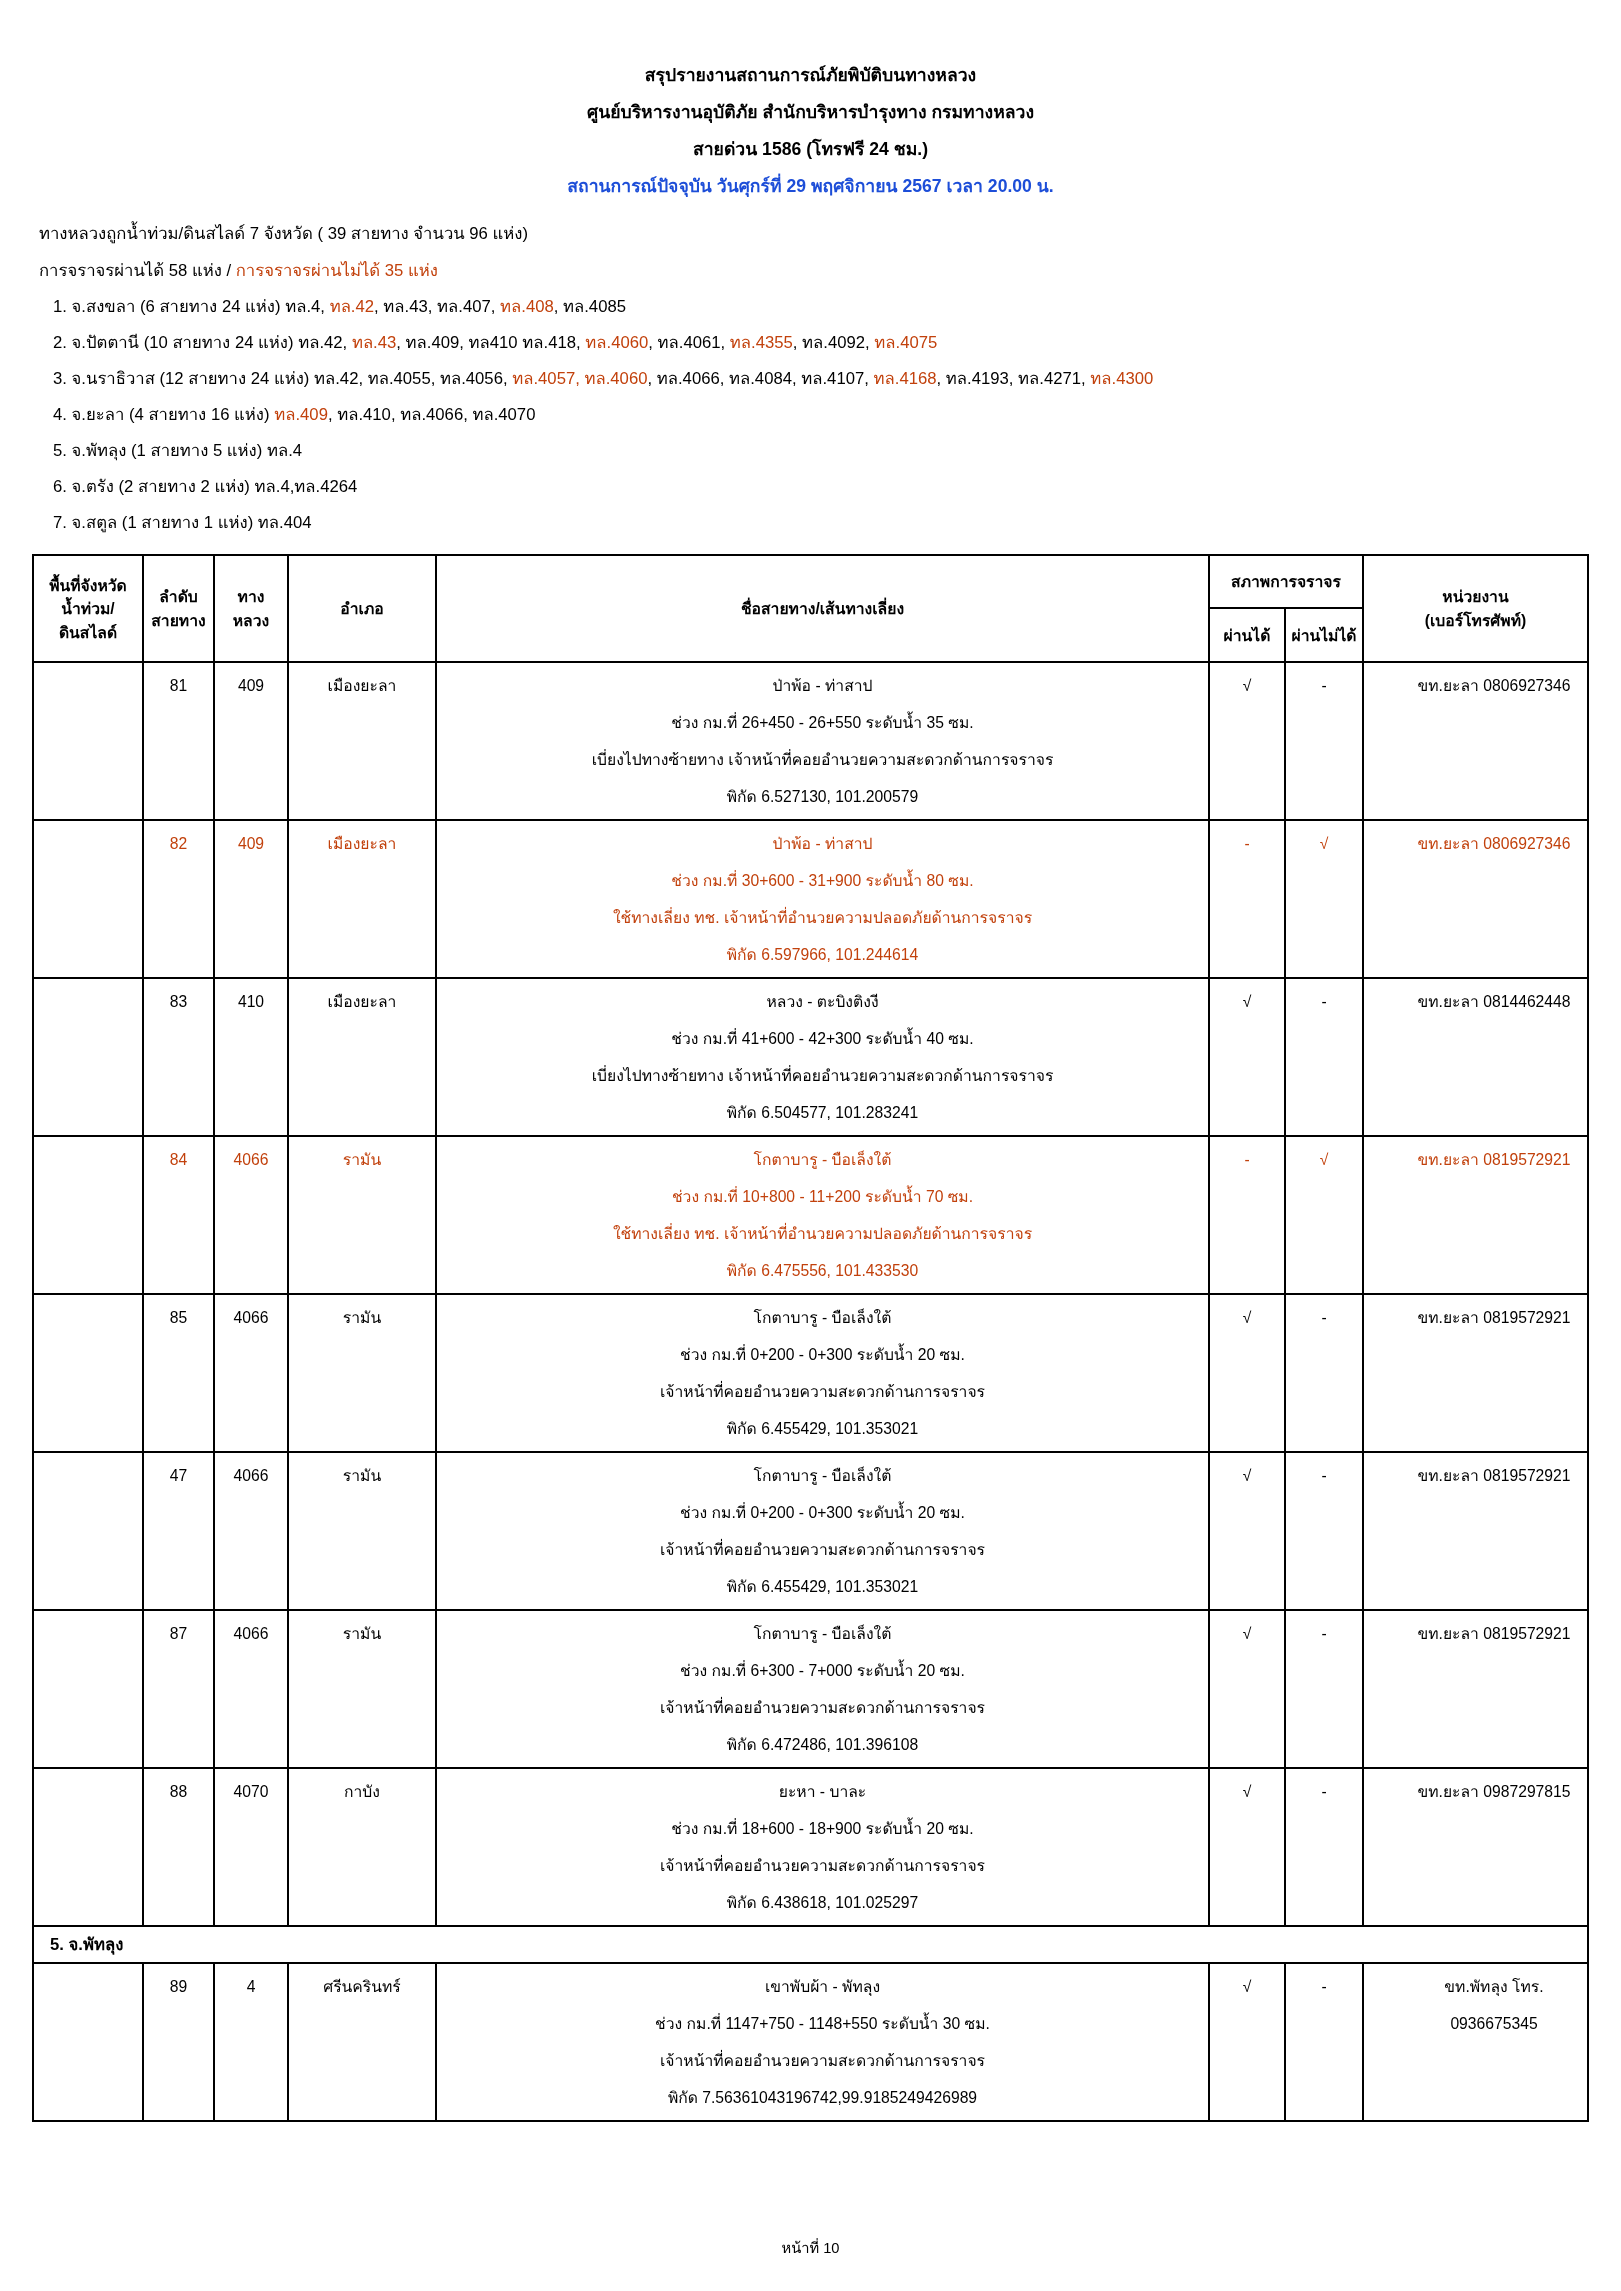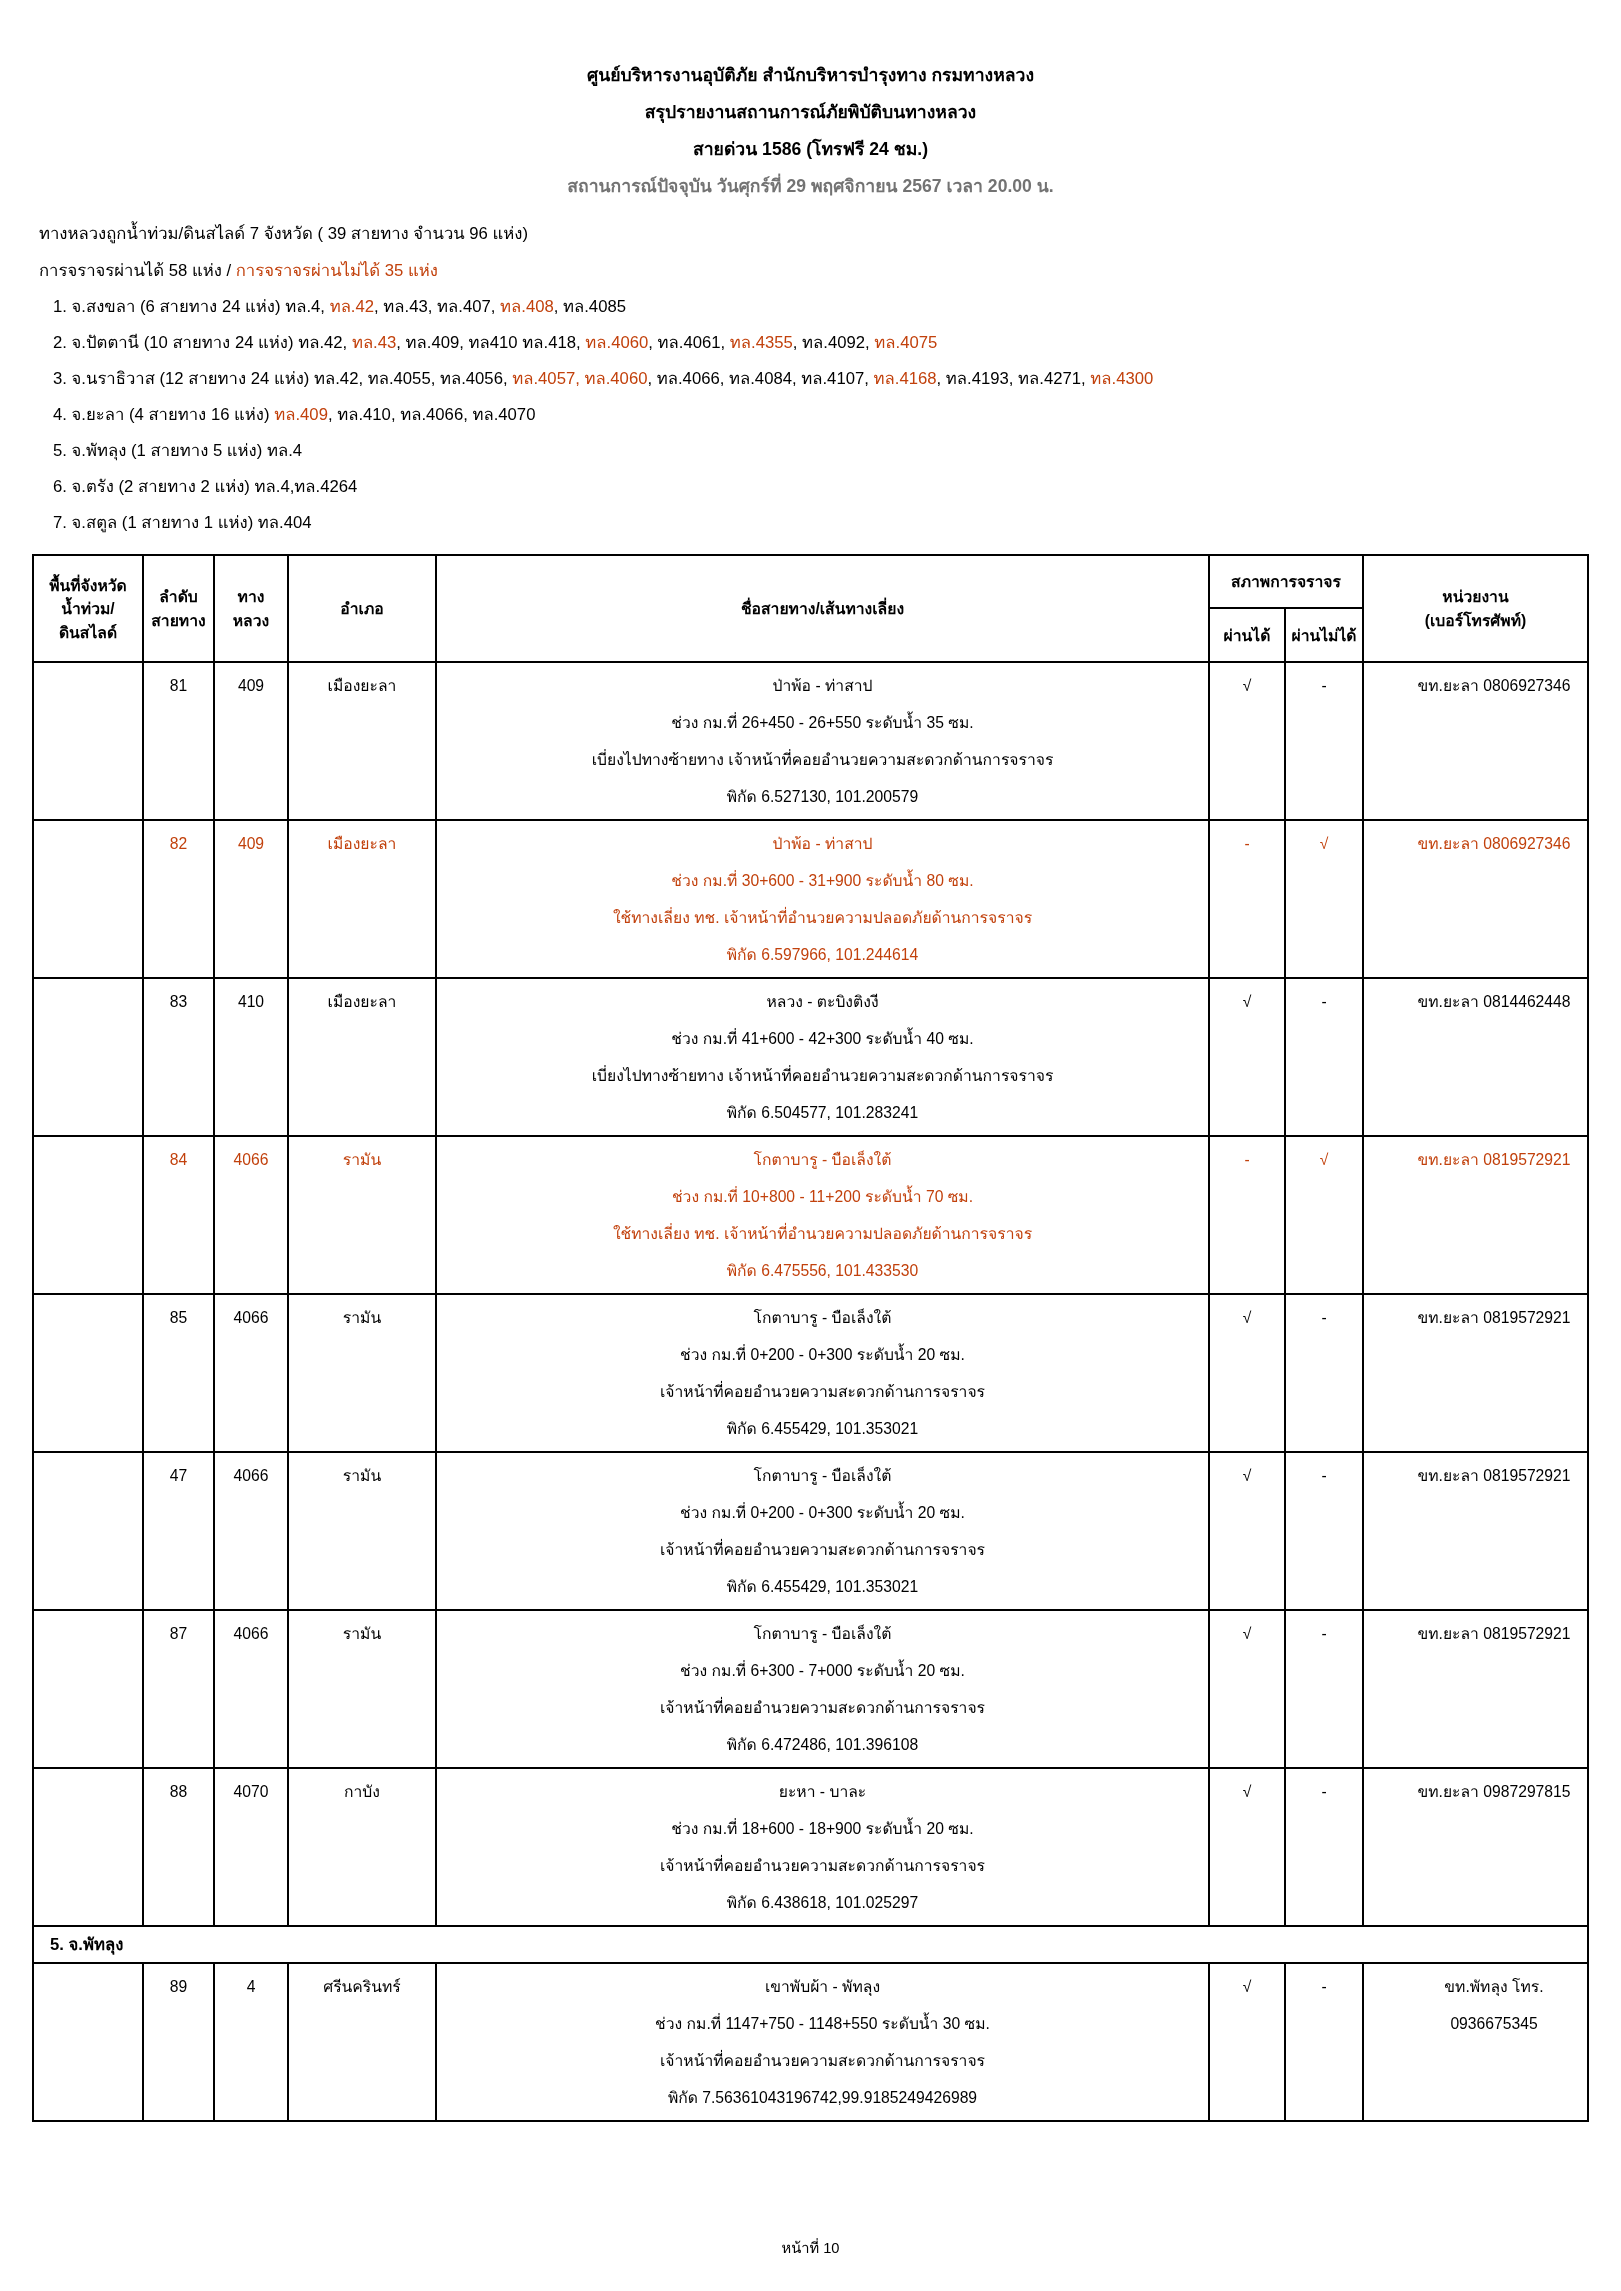--- a/index.html
+++ b/index.html
@@ -3,21 +3,21 @@
 <meta charset="utf-8">
 <style>
   html,body{margin:0;padding:0;background:#ffffff;}
   body{
     width:1621px;height:2292px;position:relative;
     font-family:"Liberation Sans","DejaVu Sans",sans-serif;
     color:#000;
   }
   .page{width:1621px;height:2292px;position:relative;overflow:hidden;}
   .doc-header{padding-top:57px;text-align:center;font-weight:bold;font-size:17.6px;line-height:37px;}
-  .doc-header .status{color:#737373;}
+  .doc-header .status{color:#1d4ed8;}
   .summary{margin:9.8px 0 0 39px;font-size:16.7px;line-height:37px;}
   .province-list{margin:0 0 0 53px;font-size:16.7px;line-height:36px;}
   .red{color:#c2410c;}
   table.report{
     border-collapse:collapse;table-layout:fixed;
     width:1555px;margin:13.7px 0 0 32px;
     font-size:15.7px;
     border-radius:11px;
   }
   table.report td,table.report th{
@@ -39,22 +39,22 @@
     position:absolute;left:0;bottom:33px;width:100%;
     text-align:center;font-size:14.7px;
   }
 </style>
 </head>
 <body>
 
 <div class="page">
 
   <div class="doc-header">
+    <div>สรุปรายงานสถานการณ์ภัยพิบัติบนทางหลวง</div>
     <div>ศูนย์บริหารงานอุบัติภัย สำนักบริหารบำรุงทาง กรมทางหลวง</div>
-    <div>สรุปรายงานสถานการณ์ภัยพิบัติบนทางหลวง</div>
     <div>สายด่วน 1586 (โทรฟรี 24 ชม.)</div>
     <div class="status">สถานการณ์ปัจจุบัน วันศุกร์ที่ 29 พฤศจิกายน 2567 เวลา 20.00 น.</div>
   </div>
 
   <div class="summary">
     <div>ทางหลวงถูกน้ำท่วม/ดินสไลด์ 7 จังหวัด ( 39 สายทาง จำนวน 96 แห่ง)</div>
     <div id="summary-line2"><span>การจราจรผ่านได้ 58 แห่ง / </span><span class="red">การจราจรผ่านไม่ได้ 35 แห่ง</span></div>
   </div>
 
   <div class="province-list" id="province-list">

